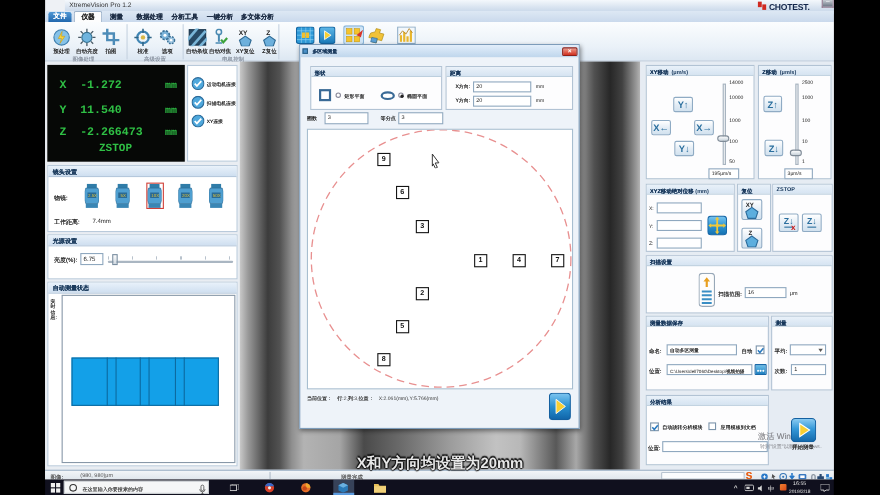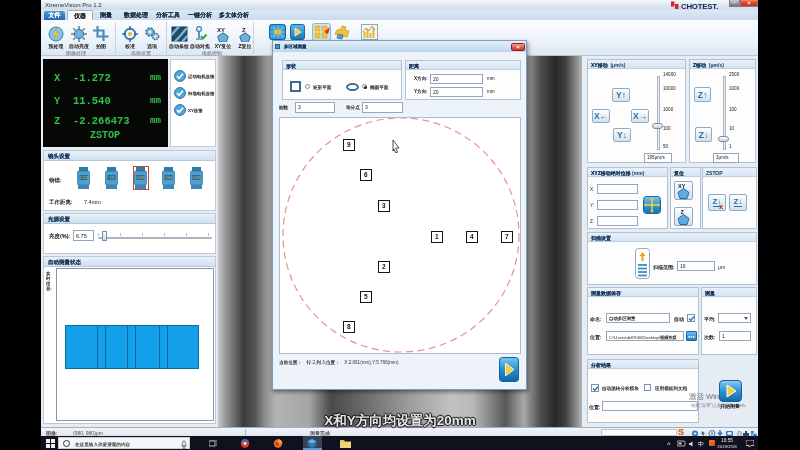--- a/index.html
+++ b/index.html
@@ -1,19 +1,19 @@
 <!DOCTYPE html>
 <html><head><meta charset="utf-8"><style>
 *{margin:0;padding:0;box-sizing:border-box}svg{display:block}
 html,body{width:800px;height:450px;overflow:hidden;background:#000;font-family:"Liberation Sans",sans-serif}
 #win{position:absolute;left:41px;top:0;width:717px;height:436px;background:#eef1f5;overflow:hidden}
 .abs{position:absolute}
 .zh{text-shadow:0 0 .5px currentColor}
 
-#titlebar{position:absolute;left:0;top:0;width:717px;height:14px;background:linear-gradient(#f4f8fc,#d4e0ee 60%,#c3d4e8);border-bottom:1px solid #a9bdd3}
+#titlebar{position:absolute;left:18px;top:0;width:717px;height:14px;background:linear-gradient(#f4f8fc,#d4e0ee 60%,#c3d4e8);border-bottom:1px solid #a9bdd3}
 #title{position:absolute;left:4px;top:1.5px;font-size:6px;color:#333}
 #chotest{position:absolute;left:629px;top:1px;height:9px}
 .winbtn{position:absolute;top:0;width:9px;height:7px;border:1px solid #90758a;border-top:none}
 
 #tabs{position:absolute;left:0;top:10px;width:717px;height:10px;background:linear-gradient(#dde8f4,#cad9ec)}
 .tab{position:absolute;top:10.5px;font-size:6px;color:#1c2c44;font-weight:bold}
 #tabfile{position:absolute;left:3px;top:10.5px;width:21px;height:9.5px;background:linear-gradient(#4f97d4,#2268ae);border-radius:2px 2px 0 0;color:#fff;font-size:6px;font-weight:bold;text-align:center;line-height:9px}
 #tabinst{position:absolute;left:26px;top:10px;width:26px;height:10px;background:#fdfdfd;border:1px solid #9db2ca;border-bottom:none;border-radius:2px 2px 0 0;color:#222;font-size:6px;font-weight:bold;text-align:center;line-height:10px}
 
 #ribbon{position:absolute;left:0;top:20px;width:717px;height:36px;background:linear-gradient(#fbfdfe,#eaf1f8 65%,#dce7f2);border-bottom:1px solid #b7c6d8}

